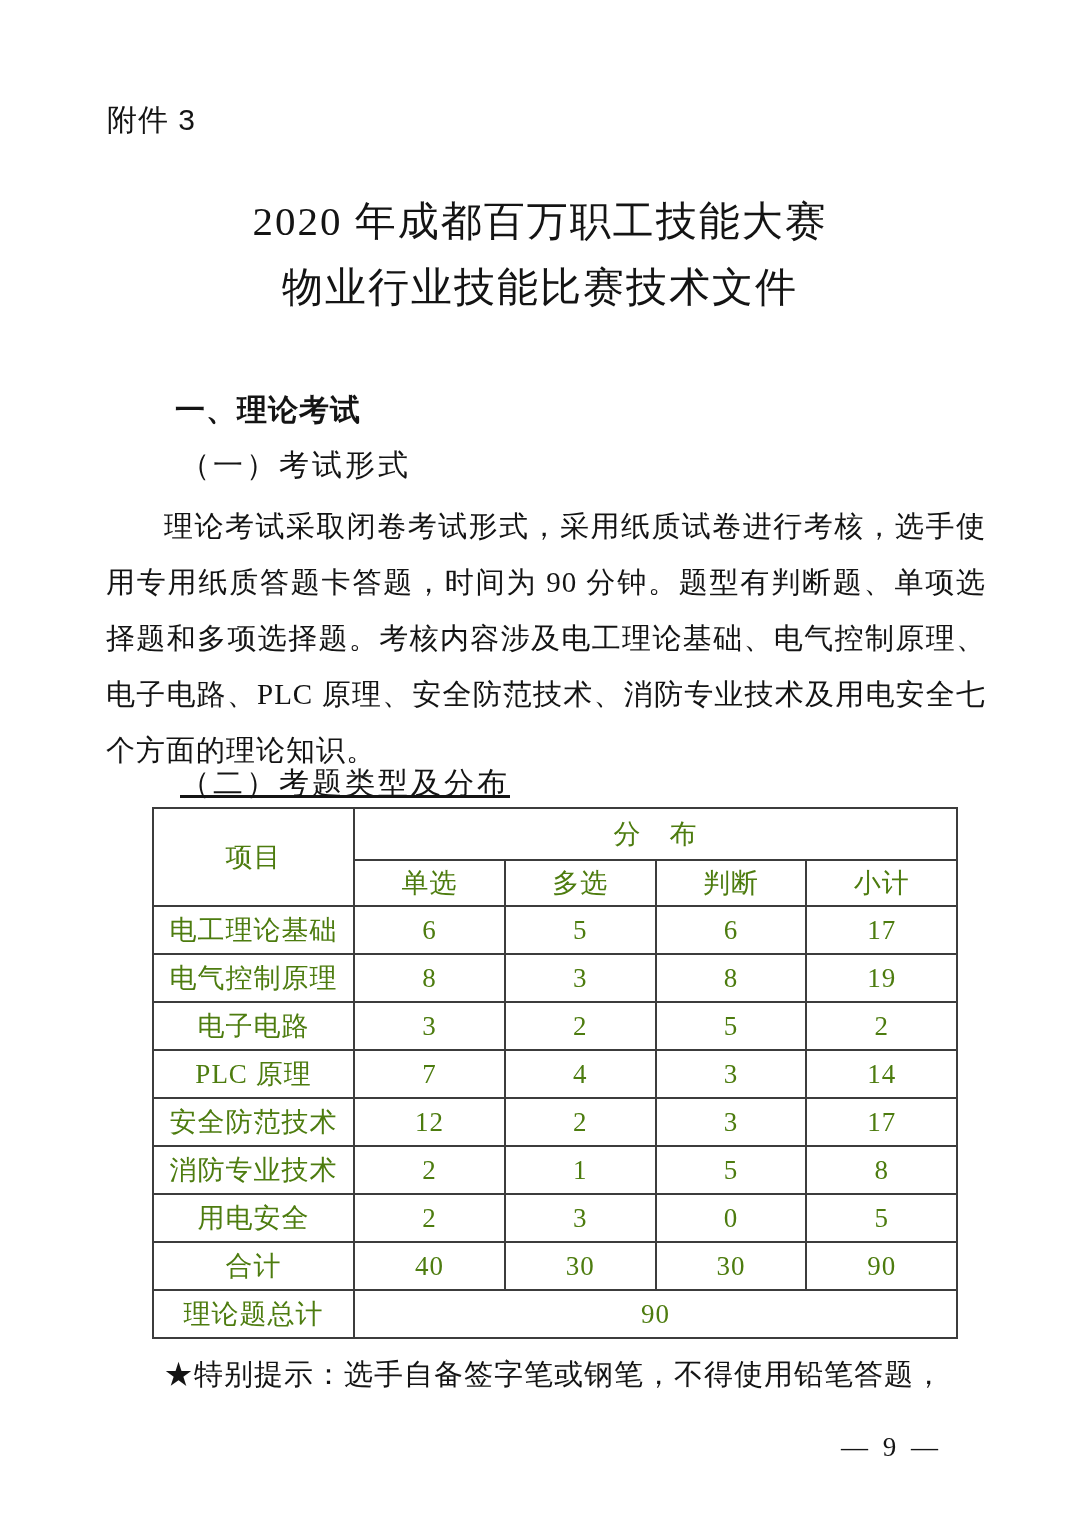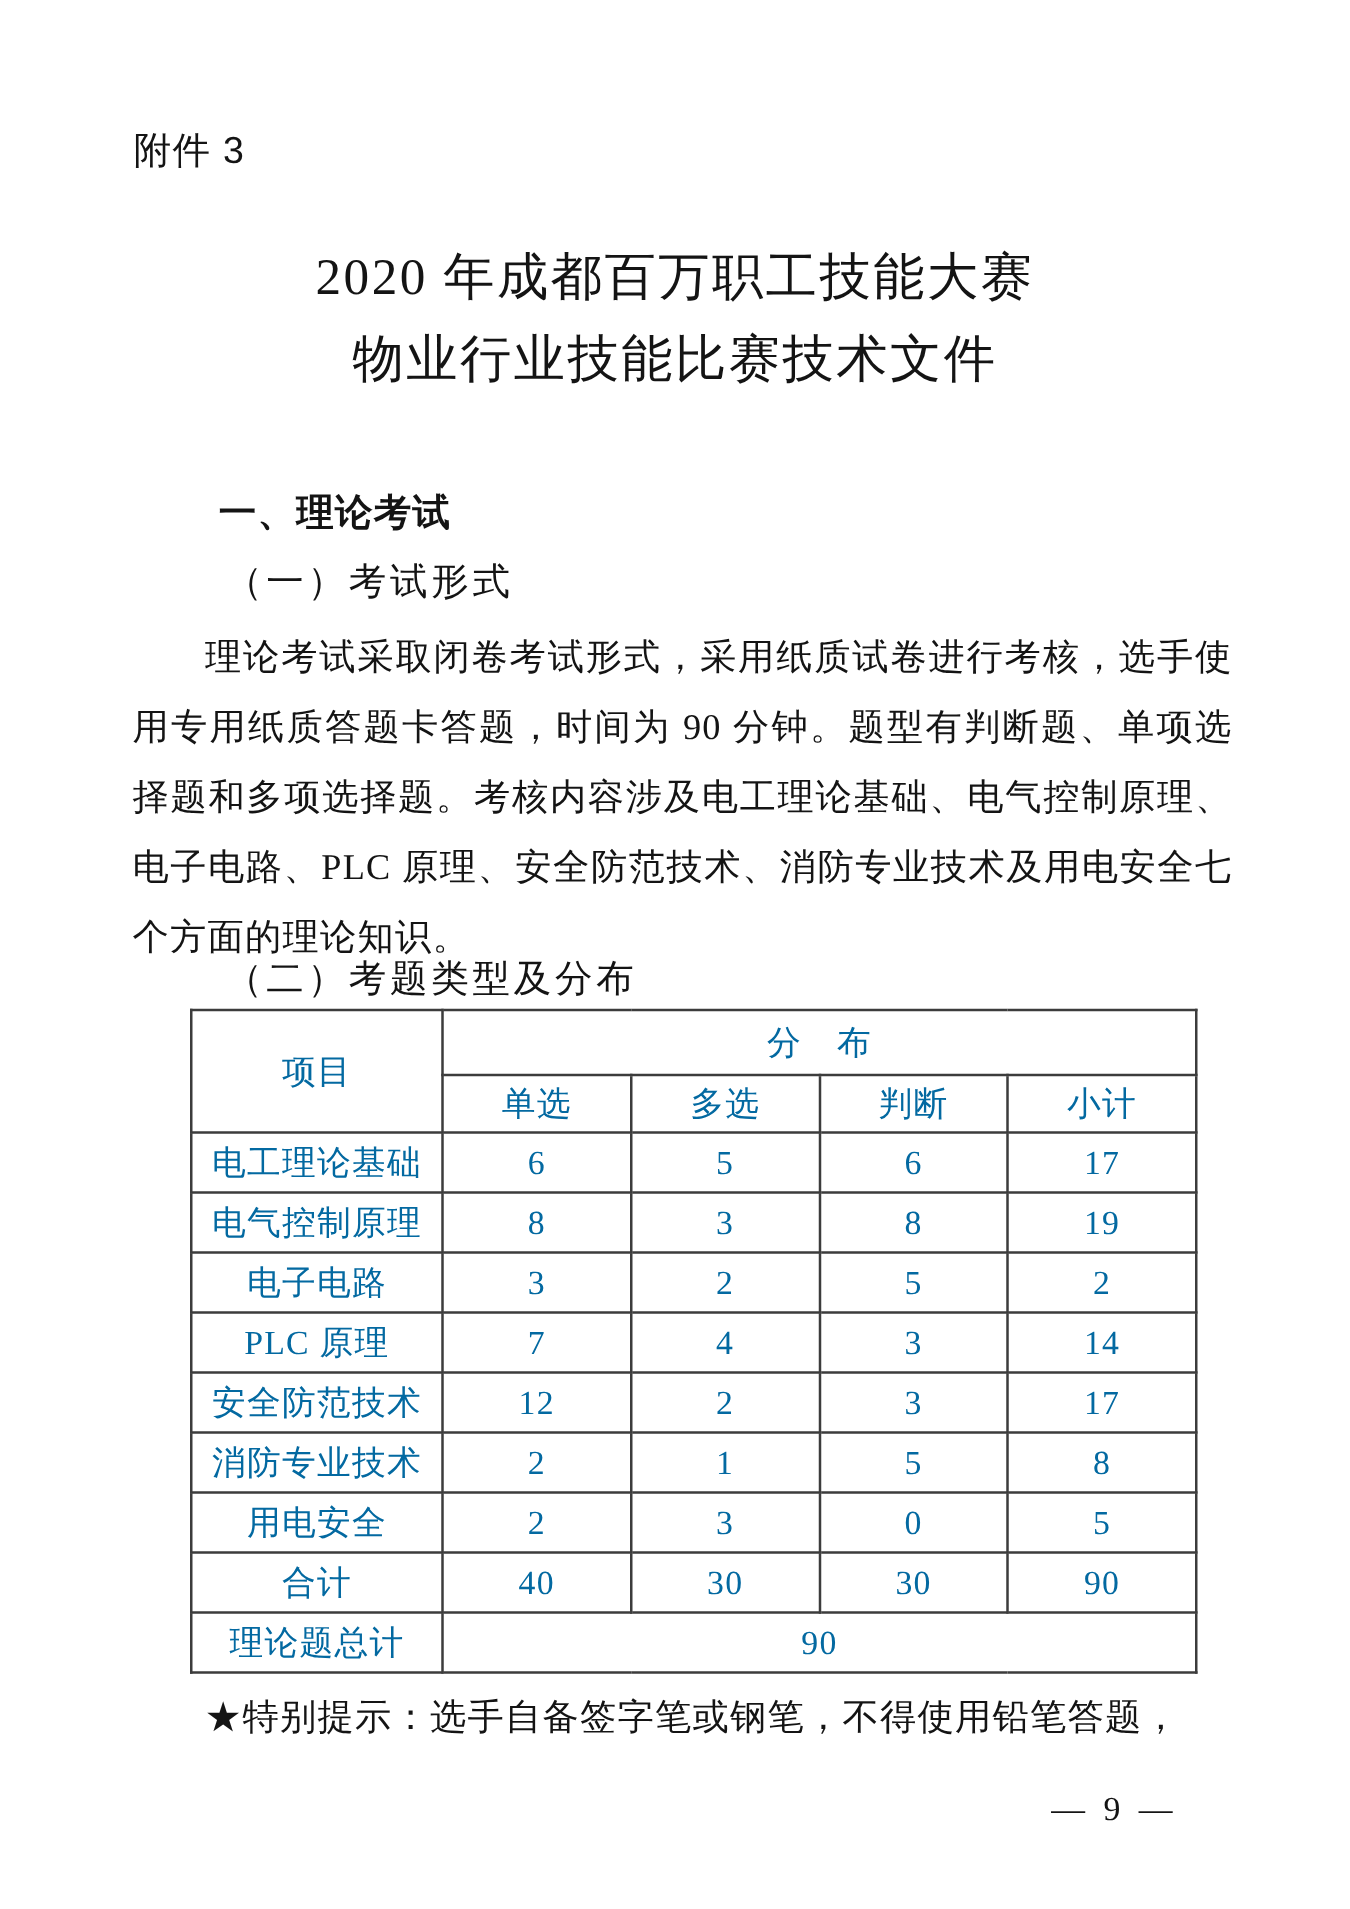--- a/index.html
+++ b/index.html
@@ -41,41 +41,41 @@
     letter-spacing: 1px;
   }
   .subsection-heading {
     position: absolute;
     left: 180px;
     font-size: 30px;
     letter-spacing: 3px;
     text-align: center;
   }
   .subsection-1 { top: 445px; }
-  .subsection-2 { top: 763px; }
+  .subsection-2 { top: 763px; text-decoration: underline; }
   .body-paragraph {
     position: absolute;
     left: 106px;
     right: 94px;
     top: 498px;
     font-size: 29px;
     line-height: 56px;
     text-align: justify;
     text-indent: 2em;
     letter-spacing: 1px;
   }
   .exam-table {
     position: absolute;
     left: 152px;
     top: 807px;
     width: 806px;
     border-collapse: collapse;
     table-layout: fixed;
     font-size: 27px;
-    color: #0369a1;
+    color: #4d7c0f;
   }
   .exam-table td {
     border: 2px solid #3c3c3c;
     text-align: center;
     vertical-align: middle;
     padding: 0 4px;
     letter-spacing: 1px;
   }
   .exam-table tr.hdr-top td { height: 50px; }
   .exam-table tr.hdr-sub td { height: 44px; }

